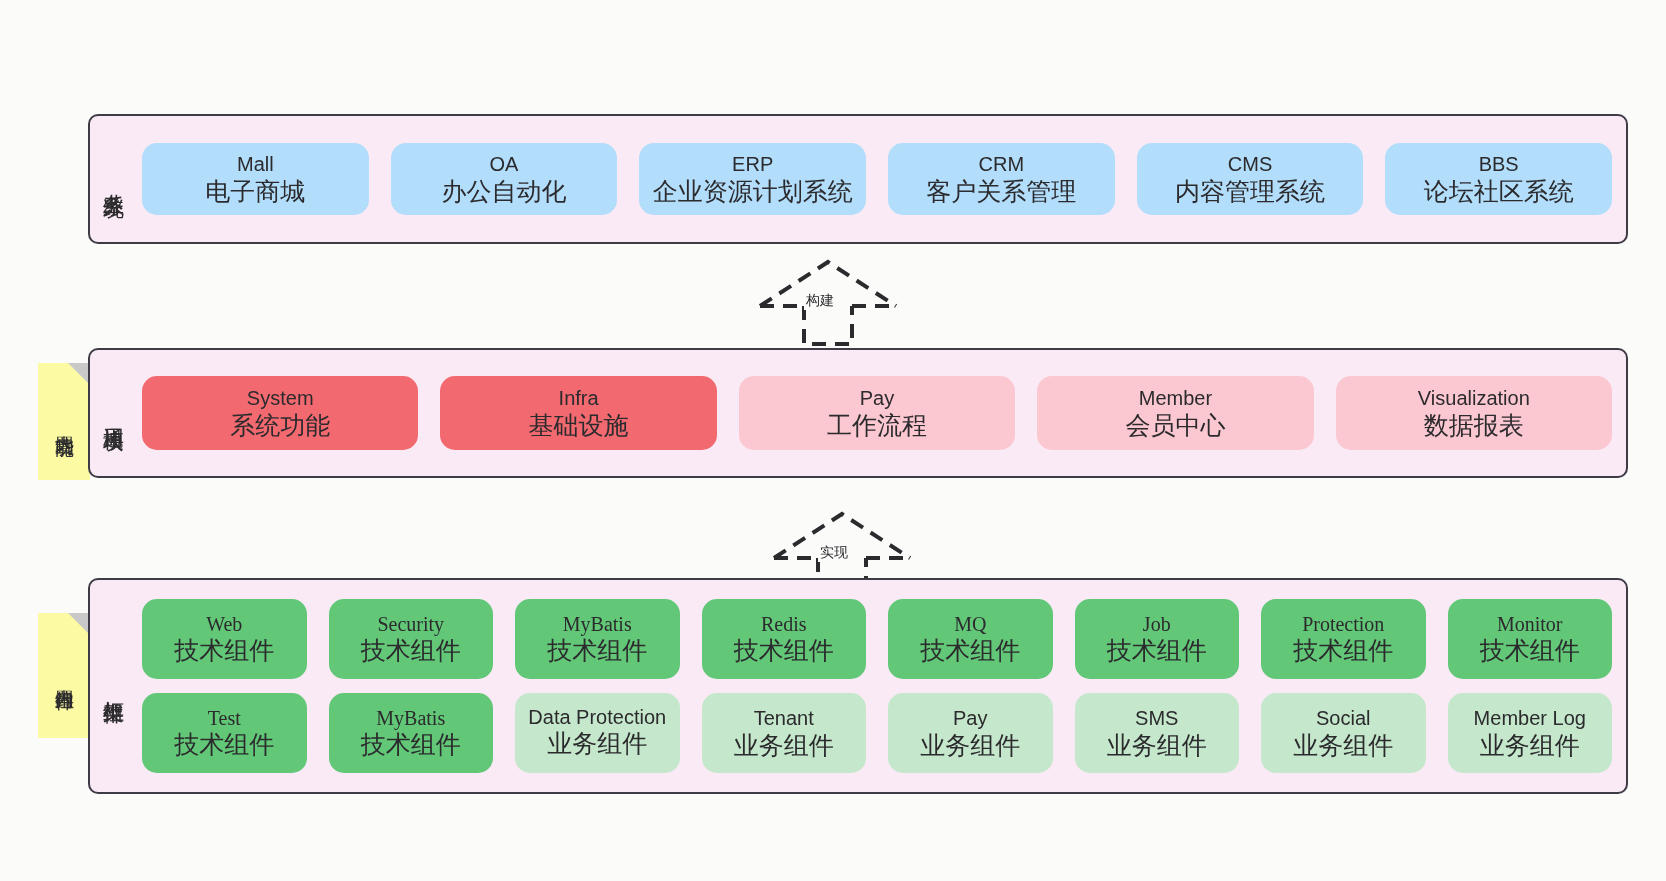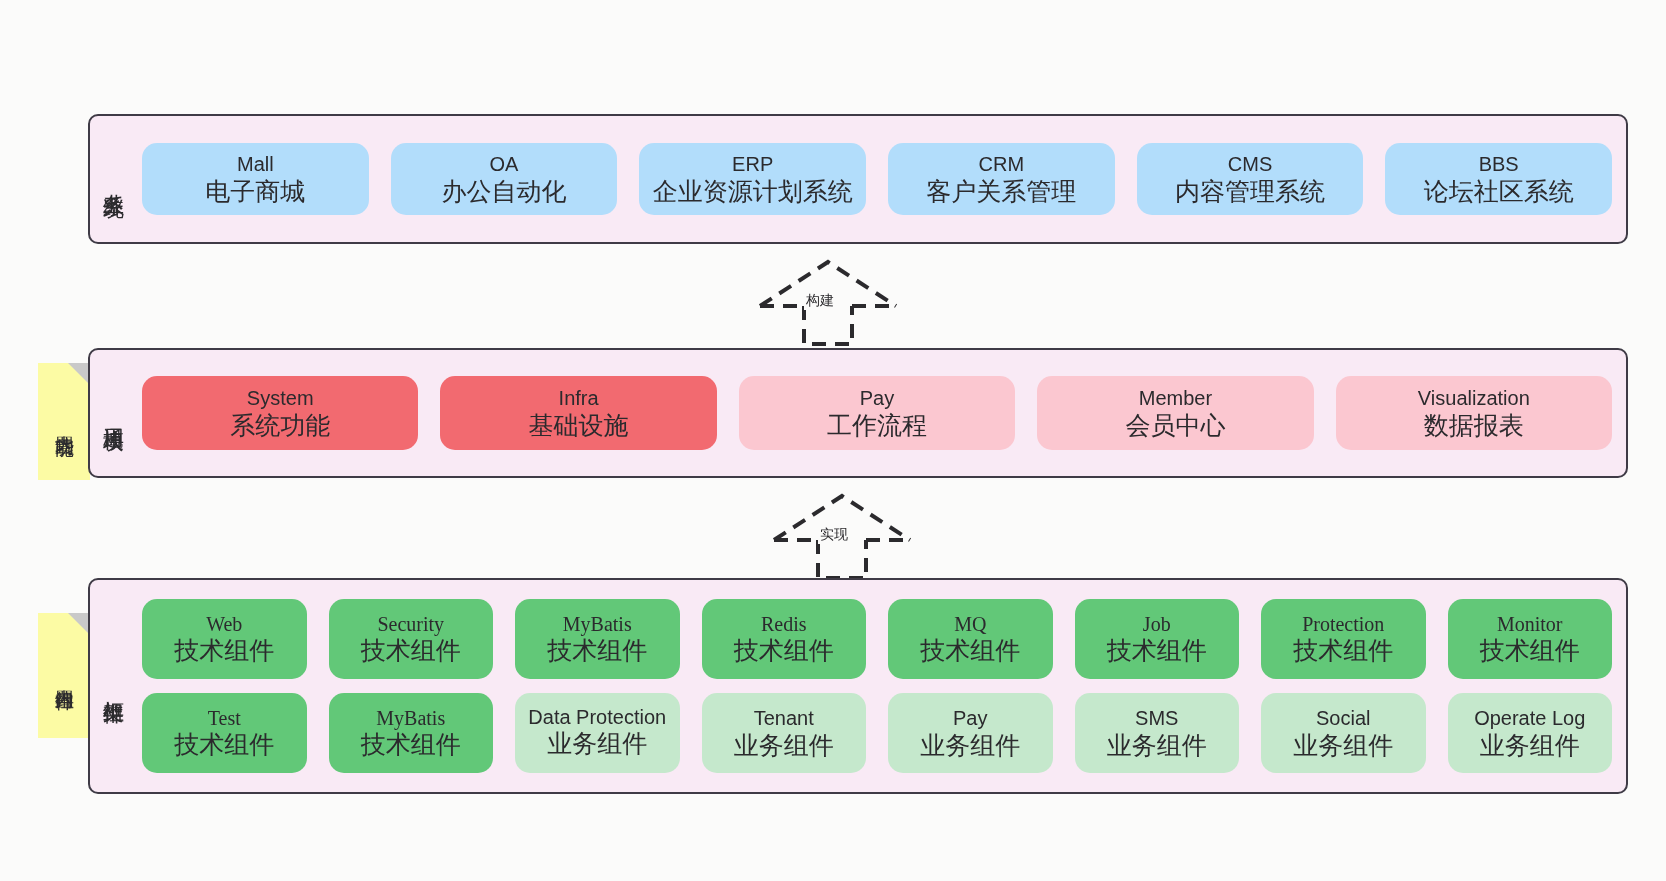--- a/index.html
+++ b/index.html
@@ -182,21 +182,21 @@
           <span class="t2">会员中心</span>
         </div>
         <div class="cell c-pink">
           <span class="t1">Visualization</span>
           <span class="t2">数据报表</span>
         </div>
       </div>
     </div>
   </div>
 
-  <div class="arrow" style="left:766px; top:490px; width:152px; height:92px;">
+  <div class="arrow" style="left:766px; top:508px; width:152px; height:92px;">
     <svg width="152" height="92" viewBox="0 0 152 92">
       <path d="M 8 50 L 76 6 L 144 50" fill="none" stroke="#2b2a2d" stroke-width="4" stroke-dasharray="14,9" stroke-linecap="butt"></path>
       <path d="M 8 50 L 52 50" fill="none" stroke="#2b2a2d" stroke-width="4" stroke-dasharray="14,9"></path>
       <path d="M 100 50 L 144 50" fill="none" stroke="#2b2a2d" stroke-width="4" stroke-dasharray="14,9"></path>
       <path d="M 52 50 L 52 88 L 100 88 L 100 50" fill="none" stroke="#2b2a2d" stroke-width="4" stroke-dasharray="14,9"></path>
     </svg>
     <span class="arrow-label" style="left:52px; top:36px;">实现</span>
   </div>
 
   <div class="note" style="left:38px; top:613px; height:125px;">
@@ -266,20 +266,20 @@
         </div>
         <div class="cell c-lightgreen">
           <span class="t1">SMS</span>
           <span class="t2">业务组件</span>
         </div>
         <div class="cell c-lightgreen">
           <span class="t1">Social</span>
           <span class="t2">业务组件</span>
         </div>
         <div class="cell c-lightgreen">
-          <span class="t1">Operate Log</span>
+          <span class="t1">Member Log</span>
           <span class="t2">业务组件</span>
         </div>
       </div>
     </div>
   </div>
 
 </div>
 
 </body></html>

